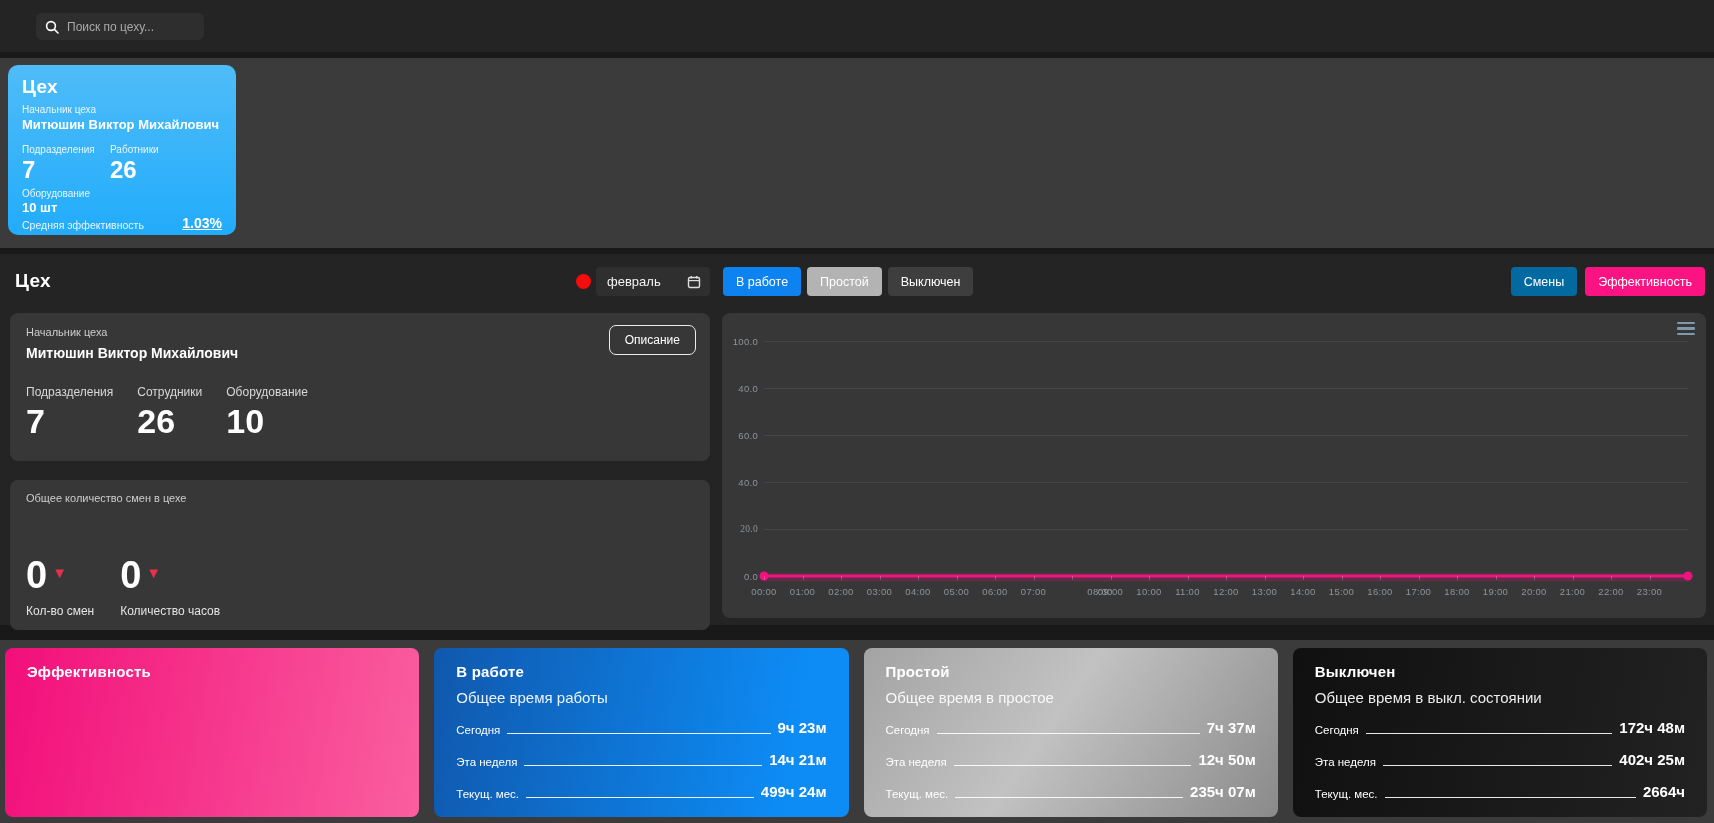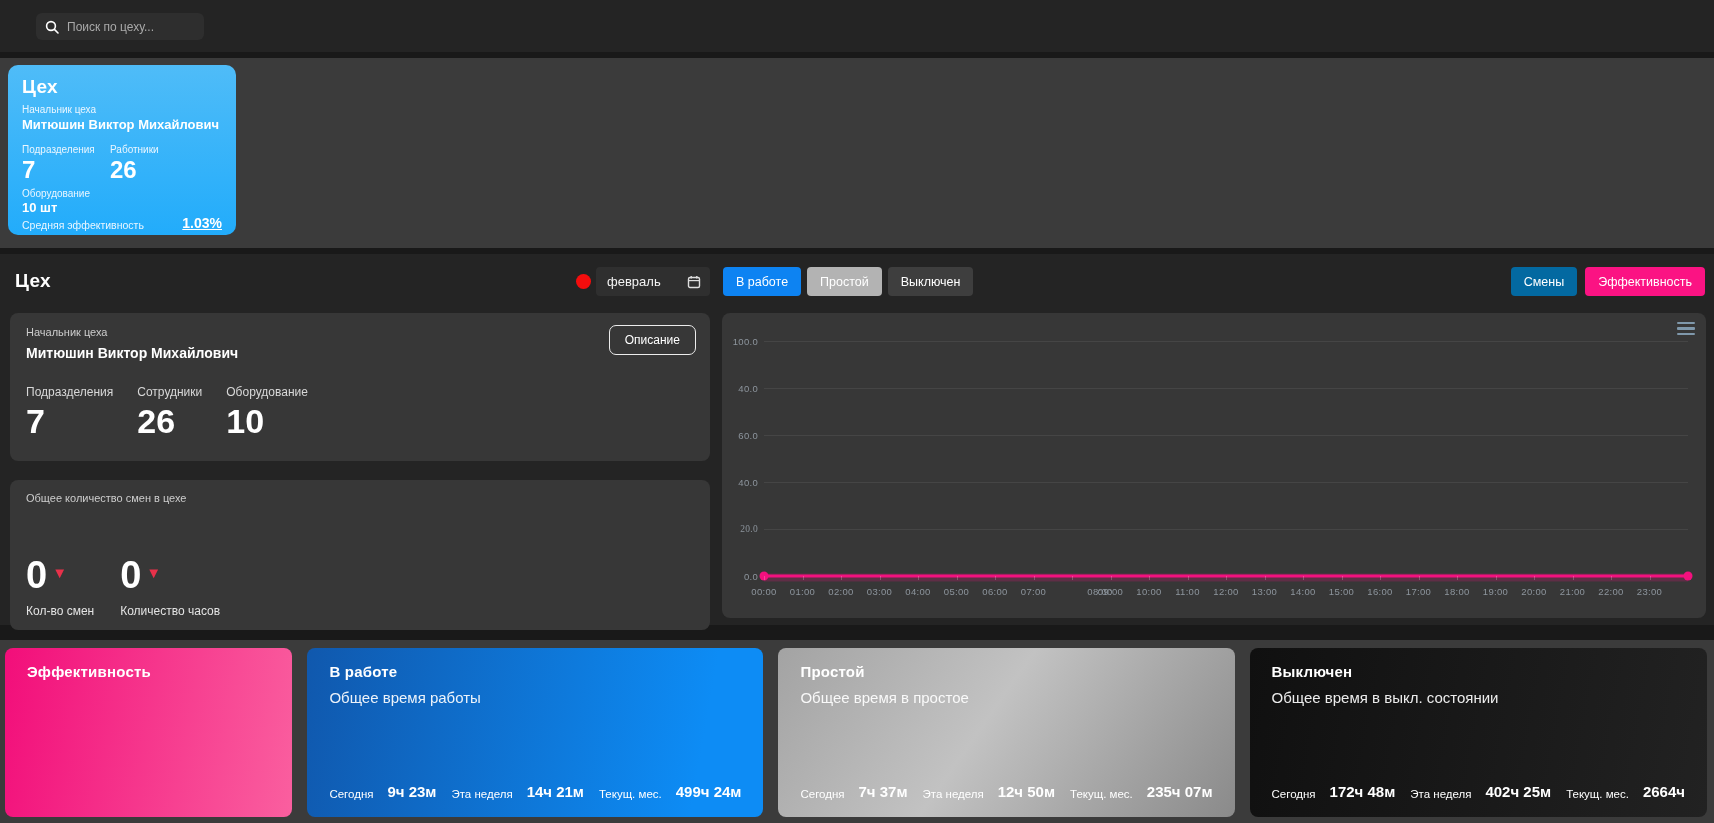--- a/index.html
+++ b/index.html
@@ -83,21 +83,21 @@
   .xlab { position:absolute; font-size:9.5px; color:#8d959d; letter-spacing:.3px; transform:translateX(-50%); }
   .xtick { position:absolute; width:1px; height:4px; background:rgba(255,255,255,.22); }
 
   
   .bottom { position:absolute; top:640px; left:0; right:0; height:183px; background:#3b3b3b; }
   .cards { position:absolute; left:5px; right:7px; top:8px; height:169px;
     display:grid; grid-template-columns:repeat(4,1fr); gap:15px; }
   .sum-card { border-radius:8px; padding:15px 22px 17px; display:flex; flex-direction:column; }
   .sum-title { font-size:15px; font-weight:700; letter-spacing:.2px; }
   .sum-sub { font-size:15px; margin-top:9px; color:rgba(255,255,255,.92); }
-  .sum-rows { margin-top:auto; display:flex; flex-direction:row; gap:15px; }
+  .sum-rows { margin-top:auto; display:flex; flex-direction:column; gap:15px; }
   .stat-row { display:flex; align-items:flex-end; }
   .stat-row .rl { font-size:11.5px; white-space:nowrap; }
   .stat-row .leader { flex:1; border-bottom:1.5px solid rgba(255,255,255,.9); margin:0 7px 2px; }
   .stat-row .rv { font-size:15px; font-weight:700; white-space:nowrap; }
   .card-eff { background:linear-gradient(100deg,#f20e7a 0%,#fa5f9f 100%); }
   .card-eff .big { margin-top:auto; font-size:42px; font-weight:700; letter-spacing:.5px; }
   .card-work { background:linear-gradient(100deg,#1058ad 0%,#0d8cf5 85%); }
   .card-idle { background:linear-gradient(125deg,#a3a3a3 0%,#c2c2c2 45%,#8a8a8a 100%); }
   .card-off  { background:linear-gradient(100deg,#101010 0%,#222222 100%); }
 </style>

